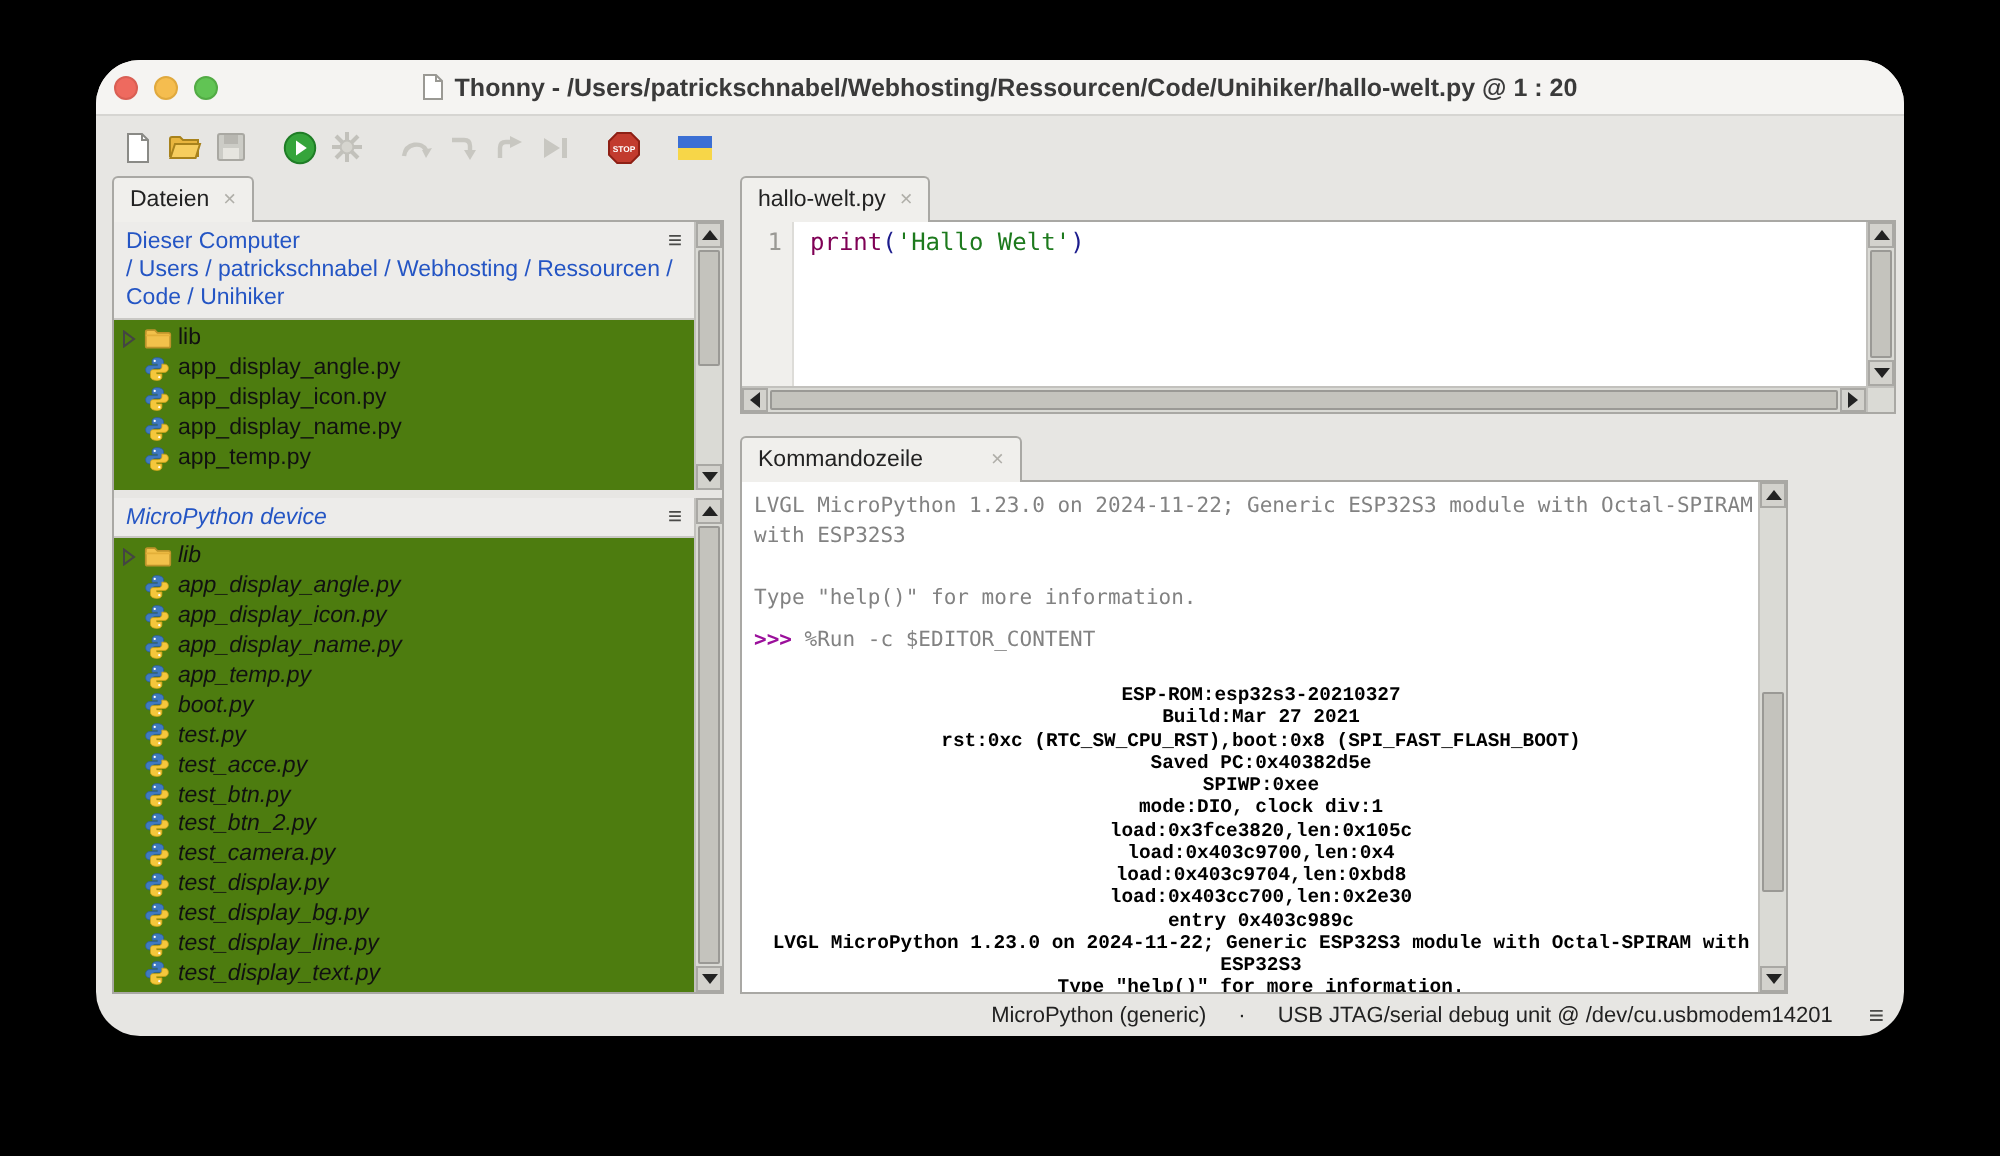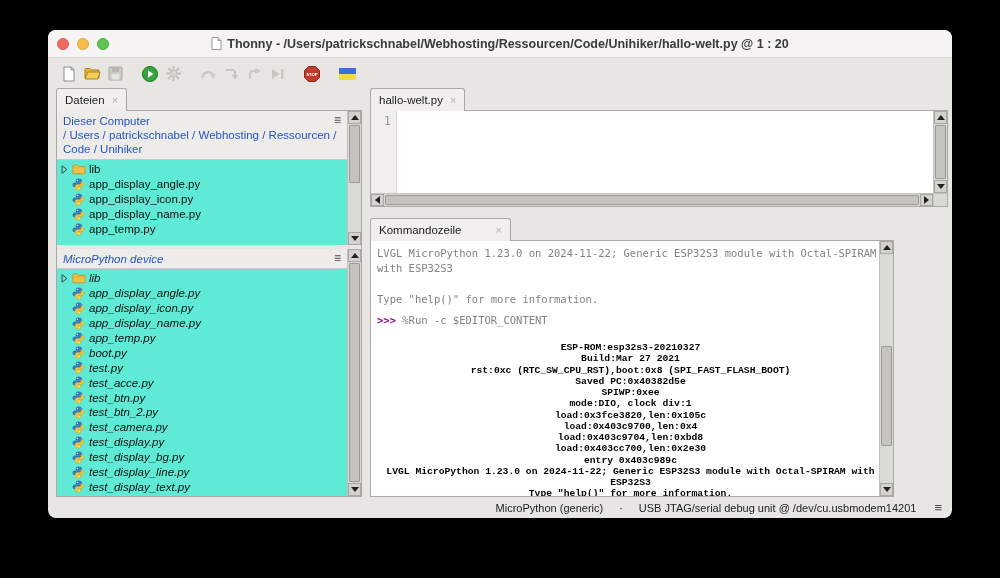--- a/index.html
+++ b/index.html
@@ -1,20 +1,20 @@
 <!DOCTYPE html>
 <html><head>
 <meta charset="utf-8">
 <style>
   * { margin:0; padding:0; box-sizing:border-box; }
   html,body { width:1000px; height:578px; background:#000; overflow:hidden;
               font-family:"Liberation Sans", sans-serif; }
 
   .window { position:absolute; left:48px; top:30px; width:904px; height:488px;
-            background:#e7e6e3; border-radius:8px; overflow:hidden;
+            background:#e7e6e3; border-radius:22px; overflow:hidden;
             box-shadow:0 10px 30px rgba(0,0,0,.6); }
 
   
   .titlebar { position:absolute; left:0; top:0; width:904px; height:28px;
               background:#f5f4f2; border-bottom:1px solid #d6d5d2;
               display:flex; align-items:center; justify-content:center; }
   .traffic { position:absolute; left:9px; top:8px; display:flex; gap:8px; }
   .tl { width:12px; height:12px; border-radius:50%; }
   .tl.red{ background:#ee6a5f; border:1px solid #d95f54;}
   .tl.yellow{ background:#f5bd4f; border:1px solid #e0a93e;}
@@ -48,21 +48,21 @@
   .fp-section { display:grid; grid-template-columns:1fr 14px; overflow:hidden; }
   #fp-local { height:134px; }
   #fp-device { flex:1; margin-top:4px;font-style:italic; }
   .fp-content { display:flex; flex-direction:column; overflow:hidden; }
   .fp-header { background:#edecea; padding:4px 4px 3px 6px; font-size:11.5px;
                color:#2455c4; }
   .fp-header-row { display:flex; align-items:flex-start; }
   .fp-header-row .hdr-label { flex:1; }
   .menu-glyph { color:#4a4a48; font-size:12px; line-height:10px; padding:0 2px; }
   .fp-path { margin-top:2px; line-height:13.5px; }
-  .file-list { background:#5eead4; flex:1; border-top:1px solid #c9c8c4;
+  .file-list { background:#4d7c0f; flex:1; border-top:1px solid #c9c8c4;
                padding-top:2px; overflow:hidden; }
   .file-row { display:flex; align-items:center; height:14.9px; padding-left:4px;
               font-size:11.5px; color:#111; white-space:nowrap; }
   .file-row .disclosure { width:9px; display:flex; visibility:hidden; }
   .file-row.type-folder .disclosure { visibility:visible; }
   .file-row .icon { width:14px; height:13px; margin:0 3px 0 2px; display:none; }
   .file-row.type-folder .icon.folder { display:block; }
   .file-row.type-python .icon.python { display:block; }
 
   
@@ -634,20 +634,23 @@
   <div class="tab" id="editor-tab">
     <span>hallo-welt.py</span>
     <span class="close">×</span>
   </div>
 
   <div class="panel" id="editor-panel">
     <div class="editor-area">
       <div class="gutter">
         <span>1</span>
       </div>
+      <div class="code">
+        <span class="tok-kw">print</span><span class="tok-paren">(</span><span class="tok-str">'Hallo Welt'</span><span class="tok-paren">)</span>
+      </div>
     </div>
     <div class="vscroll">
       <div class="sb-btn sb-up">
           <div class="tri-up"></div>
         </div>
       <div class="sb-thumb" style="top:14px; bottom:14px;"></div>
       <div class="sb-btn sb-down">
           <div class="tri-down"></div>
         </div>
     </div>

